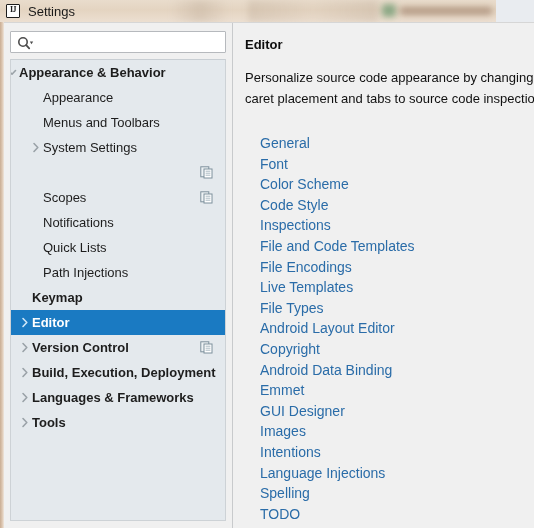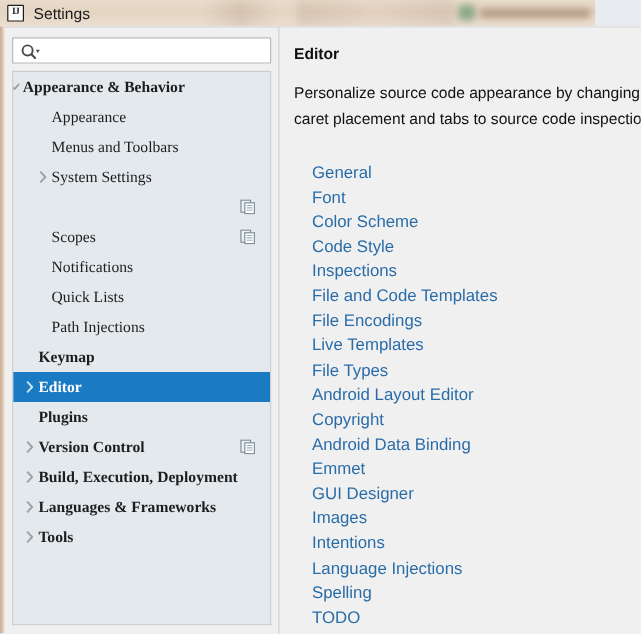--- a/index.html
+++ b/index.html
@@ -133,21 +133,20 @@
   .tree {
     position: absolute;
     left: 6px; top: 36px;
     width: 216px;
     height: 462px;
     background: #e4e9ed;
     border: 1px solid #cdd2d6;
     border-top-color: #c8ced3;
     box-sizing: border-box;
     overflow: hidden;
-    font-family: Liberation Serif, serif;
   }
   .tree-rows {
     position: absolute;
     left: 0; top: 0;
     width: 214px;
   }
   .tree-row {
     position: relative;
     height: 25px;
     line-height: 25px;
@@ -308,23 +307,20 @@
                 <span class="label" style="left: 32px;">Path Injections</span>
               </div>
               <div class="tree-row bold">
                 <span class="label" style="left: 21px;">Keymap</span>
               </div>
               <div class="tree-row bold selected">
                 <svg class="twisty" viewBox="0 0 16 25" style="left: 6px;">
                   <path fill="none" stroke="#cfe6f7" stroke-width="1.6" stroke-linecap="round" stroke-linejoin="round" d="M6 8.5 L9.8 12.5 L6 16.5"></path>
                 </svg>
                 <span class="label" style="left: 21px;">Editor</span>
-              </div>
-              <div class="tree-row bold">
-                <span class="label" style="left: 21px;">Plugins</span>
               </div>
               <div class="tree-row bold">
                 <svg class="twisty" viewBox="0 0 16 25" style="left: 6px;">
                   <path fill="none" stroke="#9aa2a8" stroke-width="1.6" stroke-linecap="round" stroke-linejoin="round" d="M6 8.5 L9.8 12.5 L6 16.5"></path>
                 </svg>
                 <span class="label" style="left: 21px;">Version Control</span>
                 <svg class="badge" viewBox="0 0 13 13">
                   <rect x="0.8" y="0.8" width="8" height="10" fill="#eef2f5" stroke="#7d909c" stroke-width="1"></rect>
                   <rect x="4" y="3" width="8" height="9" fill="#ffffff" stroke="#7d909c" stroke-width="1"></rect>
                   <line x1="5.6" x2="10.4" y1="5.2" y2="5.2" stroke="#9eb0ba" stroke-width="0.9"></line>

